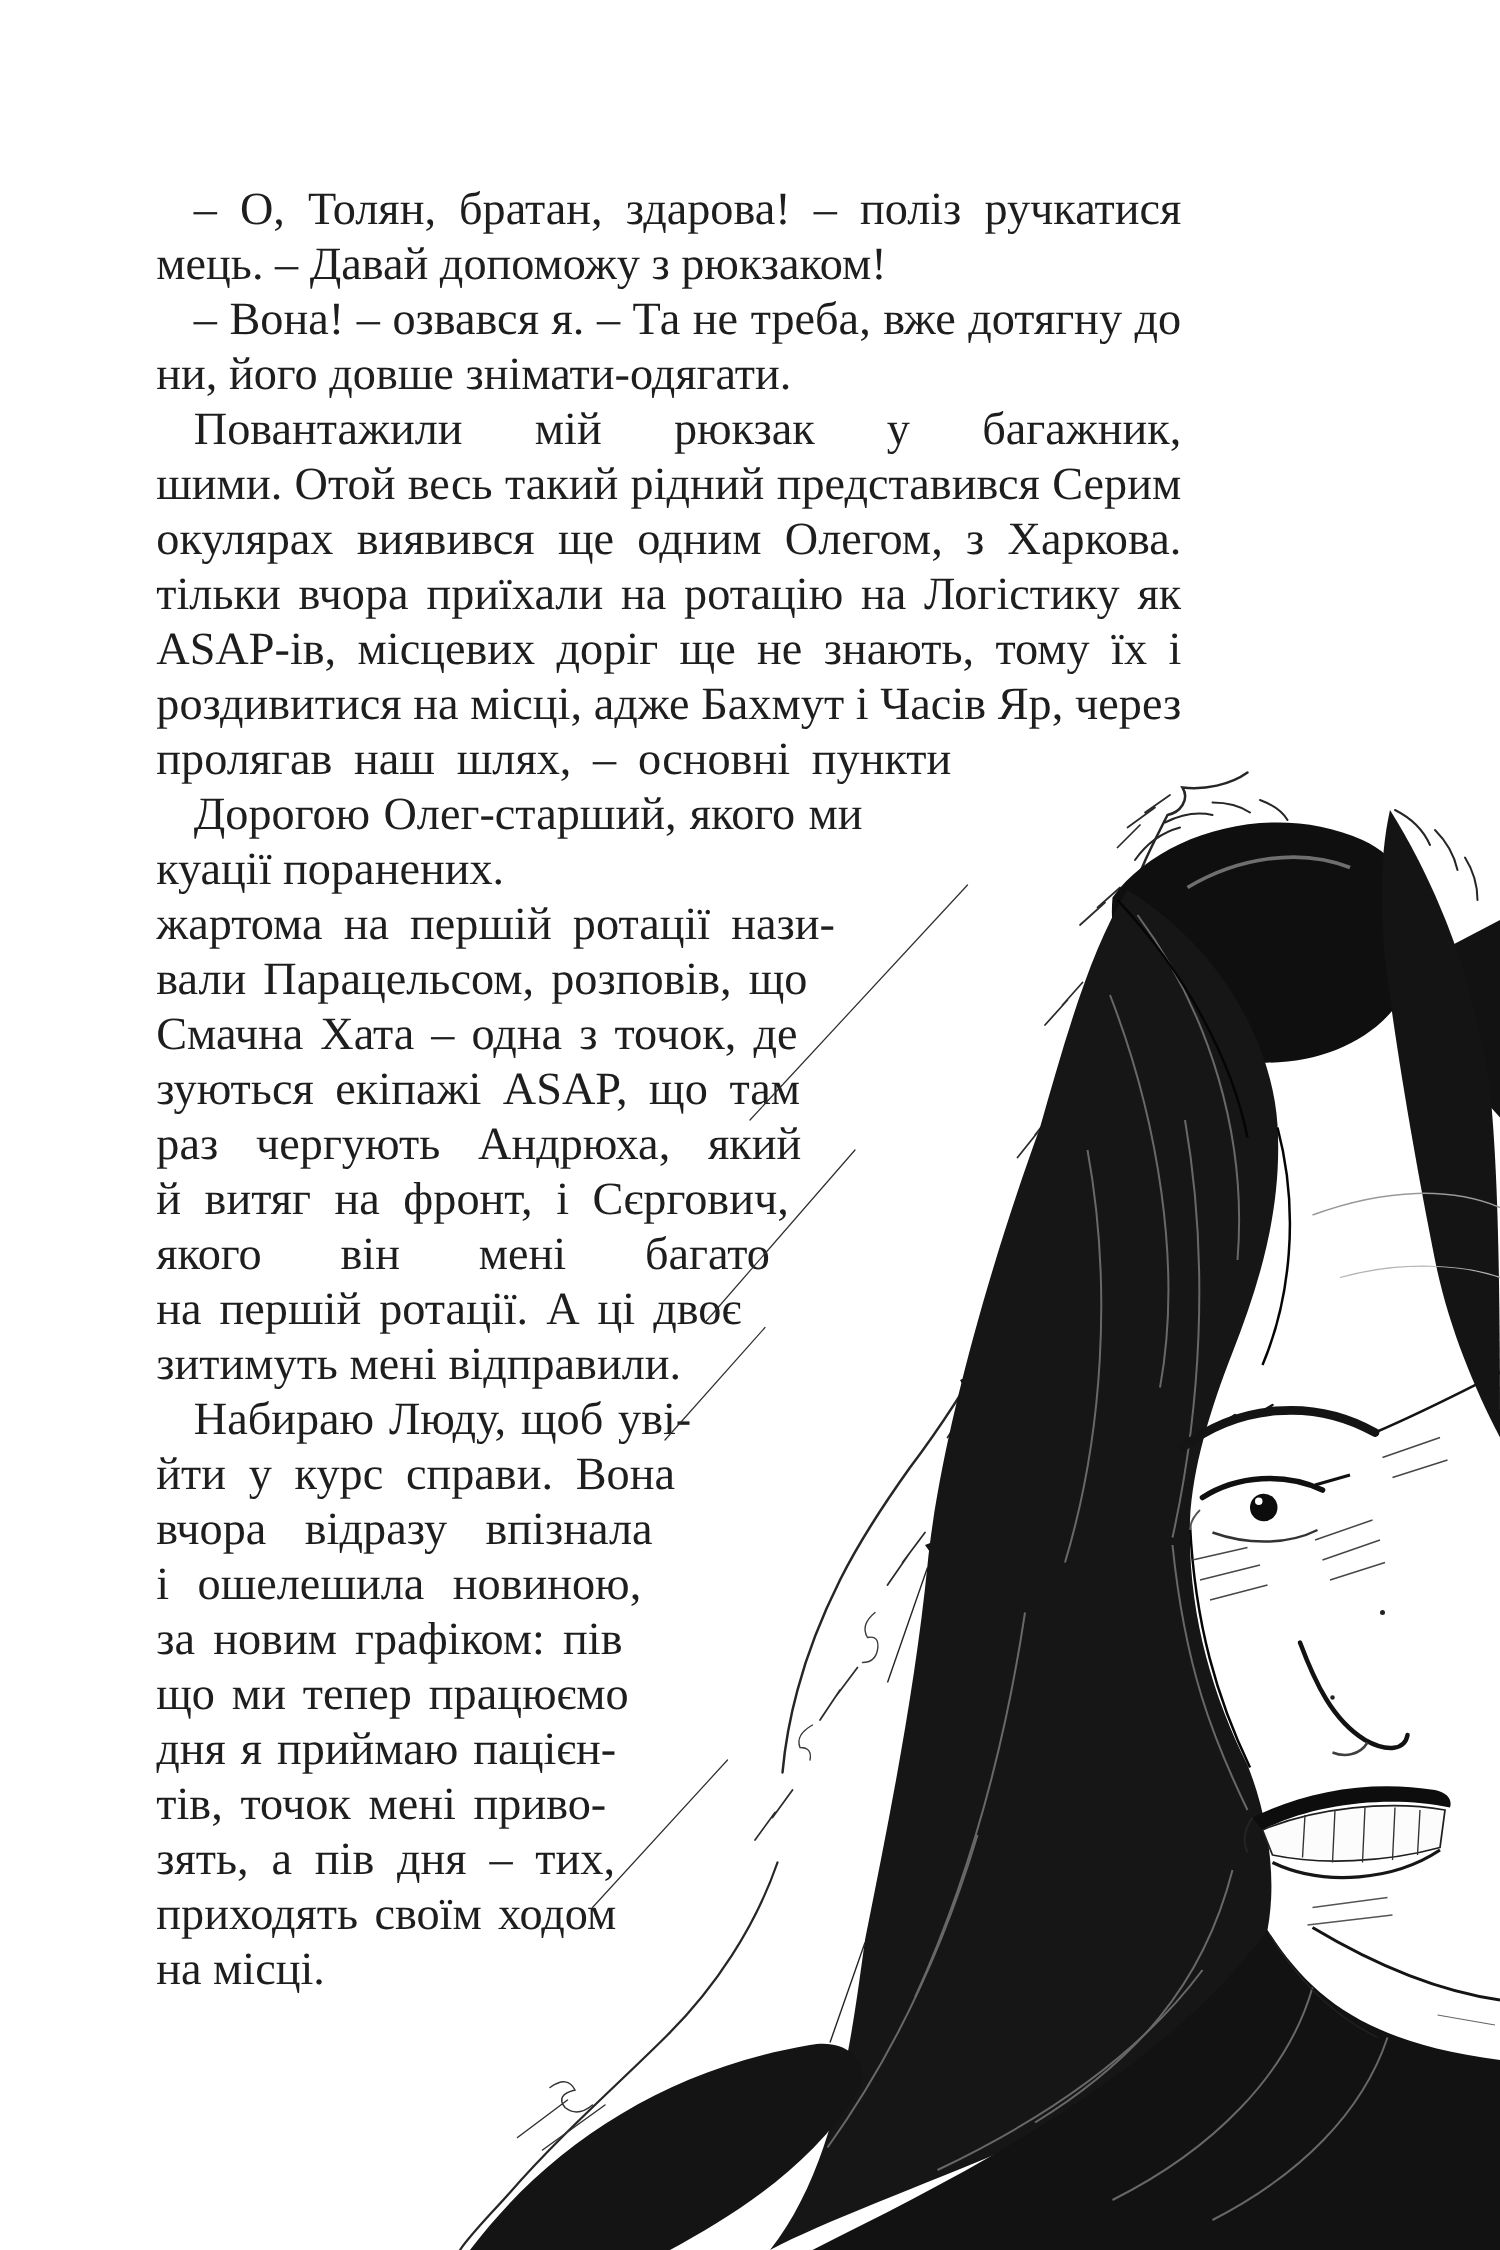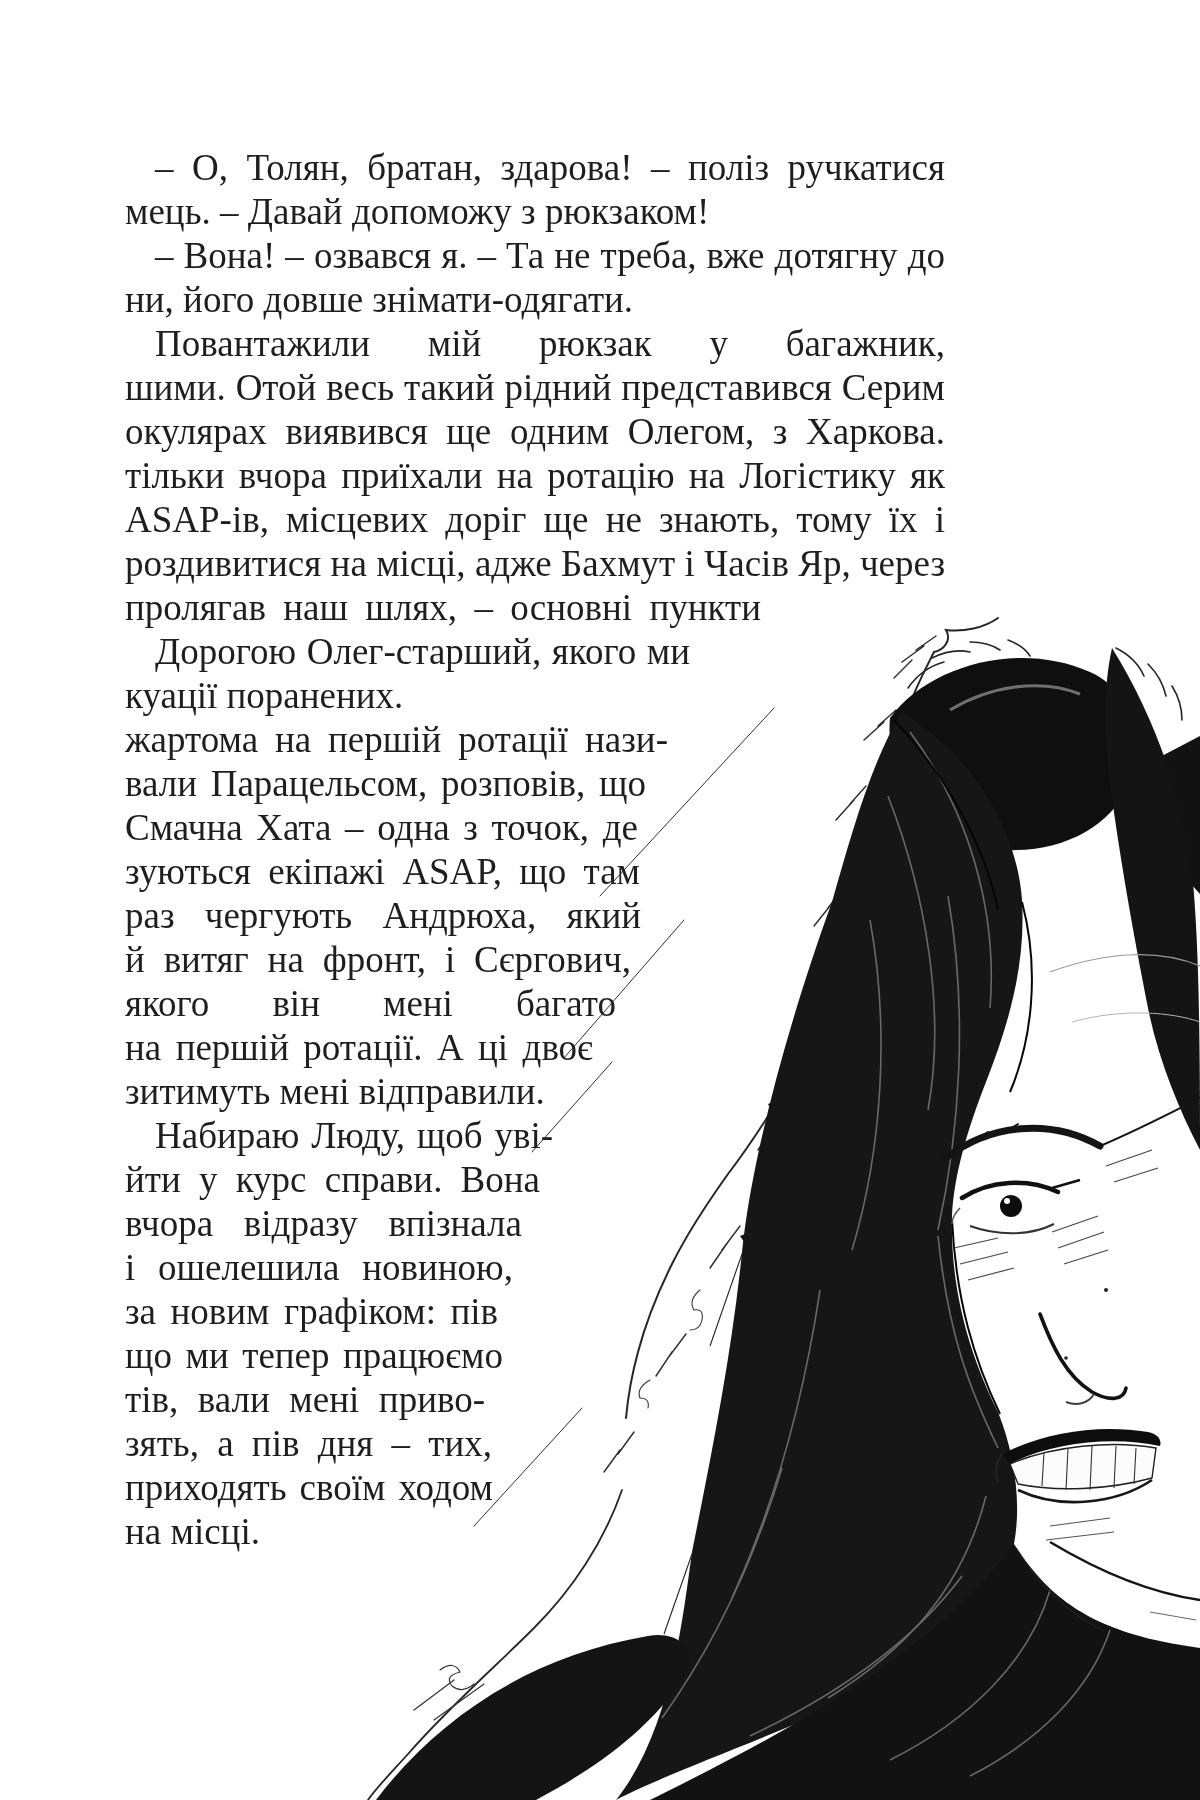--- a/index.html
+++ b/index.html
@@ -43,21 +43,22 @@
     <div class="ln j" style="width:506px">й витяг на фронт, і Сєргович, про</div>
     <div class="ln j" style="width:491px">якого він мені багато розказував</div>
     <div class="ln j" style="width:468px">на першій ротації. А ці двоє во-</div>
     <div class="ln">зитимуть мені відправили.</div>
     <div class="ln j ind" style="width:428px">Набираю Люду, щоб уві-</div>
     <div class="ln j" style="width:415px">йти у курс справи. Вона</div>
     <div class="ln j" style="width:397px">вчора відразу впізнала</div>
     <div class="ln j" style="width:388px">і ошелешила новиною,</div>
     <div class="ln j" style="width:373px">за новим графіком: пів</div>
     <div class="ln j" style="width:378px">що ми тепер працюємо</div>
-    <div class="ln j" style="width:360px">тів, вали мені приво-</div>
+    <div class="ln j" style="width:368px">дня я приймаю пацієн-</div>
+    <div class="ln j" style="width:360px">тів, точок мені приво-</div>
     <div class="ln j" style="width:367px">зять, а пів дня – тих, які</div>
     <div class="ln j" style="width:368px">приходять своїм ходом</div>
     <div class="ln">на місці.</div>
   </div>
 
   <div class="illus">
   <svg width="850" height="1210" viewBox="0 0 850 1210" xmlns="http://www.w3.org/2000/svg">
 
     <g fill="none" stroke="#262626" stroke-width="2" stroke-linecap="round">
       <path d="M648,28 c-14,10 -34,14 -52,12 c6,10 -2,20 -12,22 c-10,20 -22,42 -28,64 c8,6 2,16 -6,20 c-8,30 -12,58 -10,86 c8,8 2,18 -6,24 c-8,44 -20,84 -36,122 c-14,34 -30,68 -50,100 c-22,36 -44,72 -70,106 c-20,28 -40,58 -56,90 c-14,28 -26,58 -34,88 c-6,22 -10,44 -12,66"></path>

